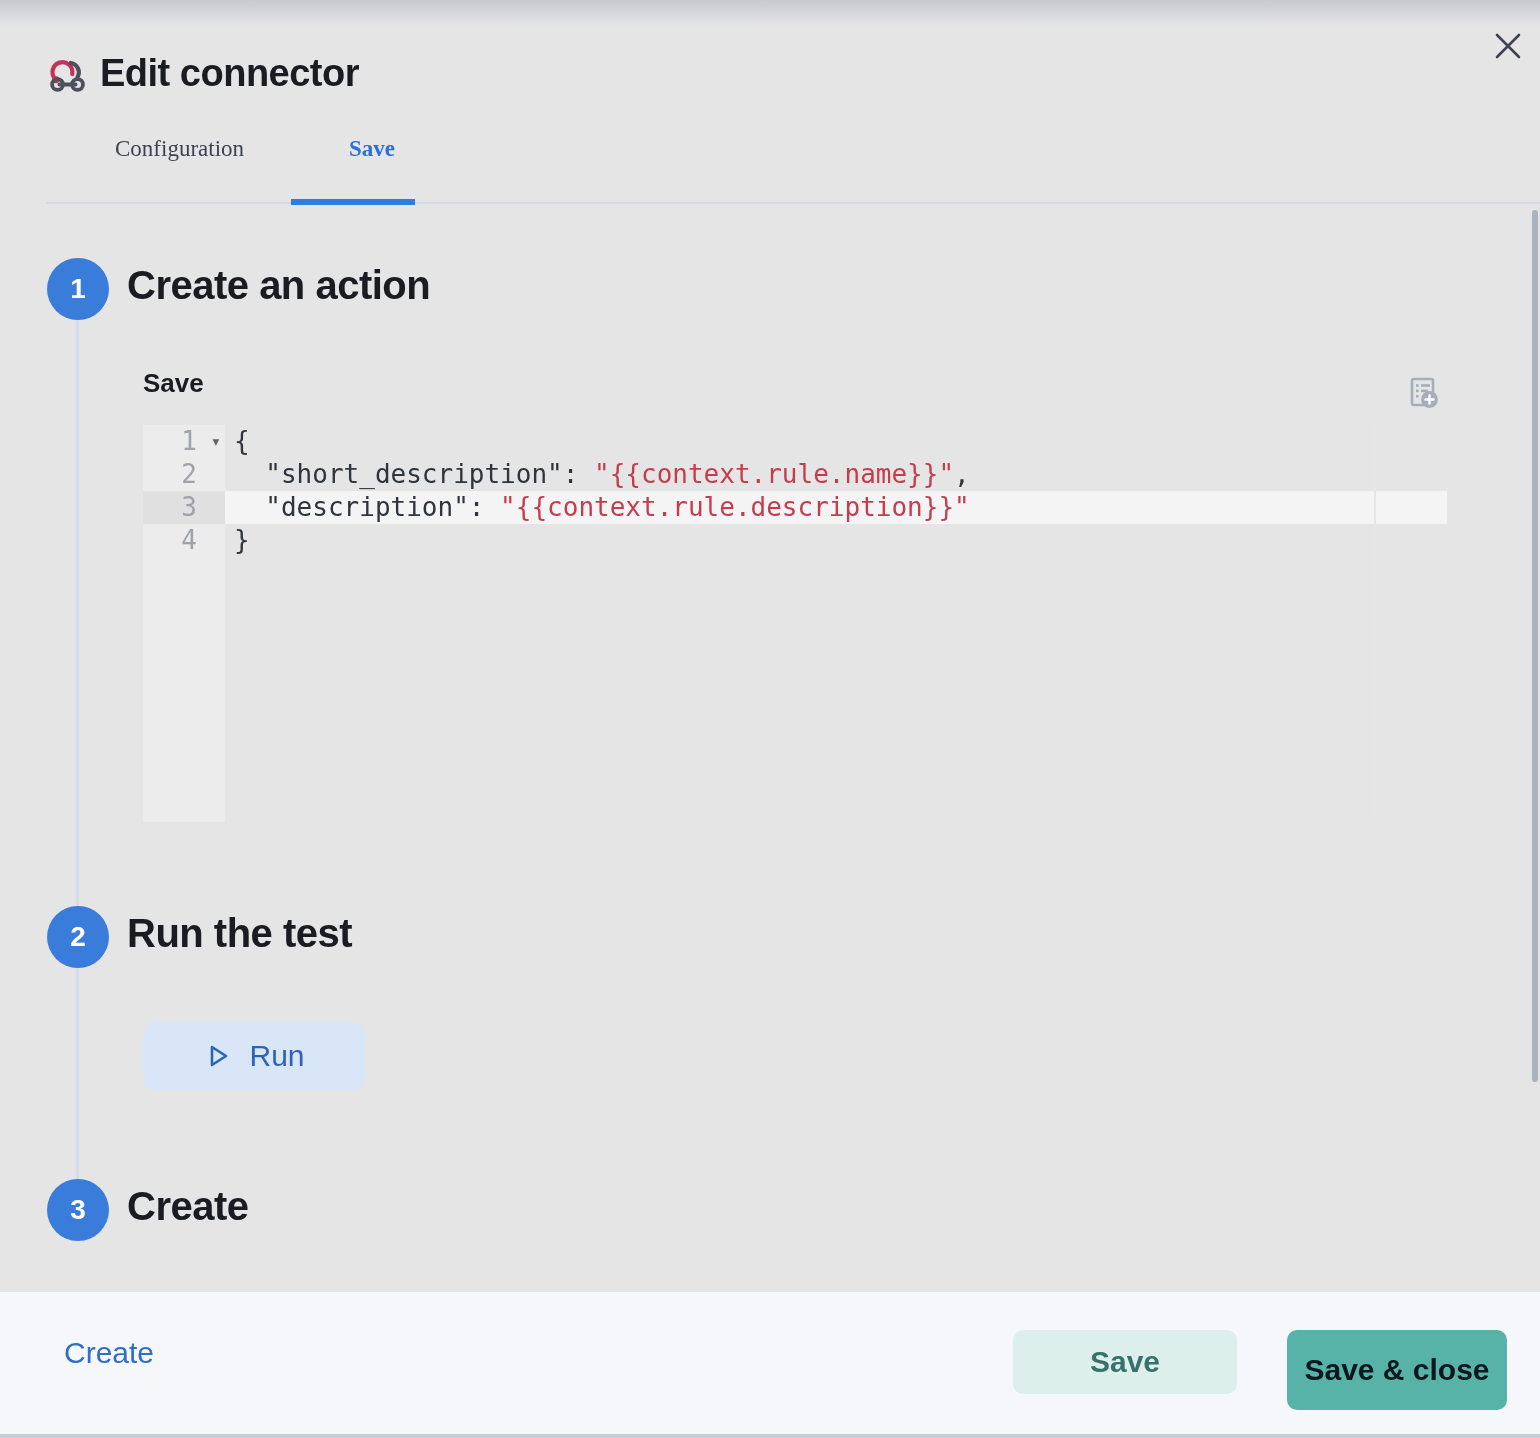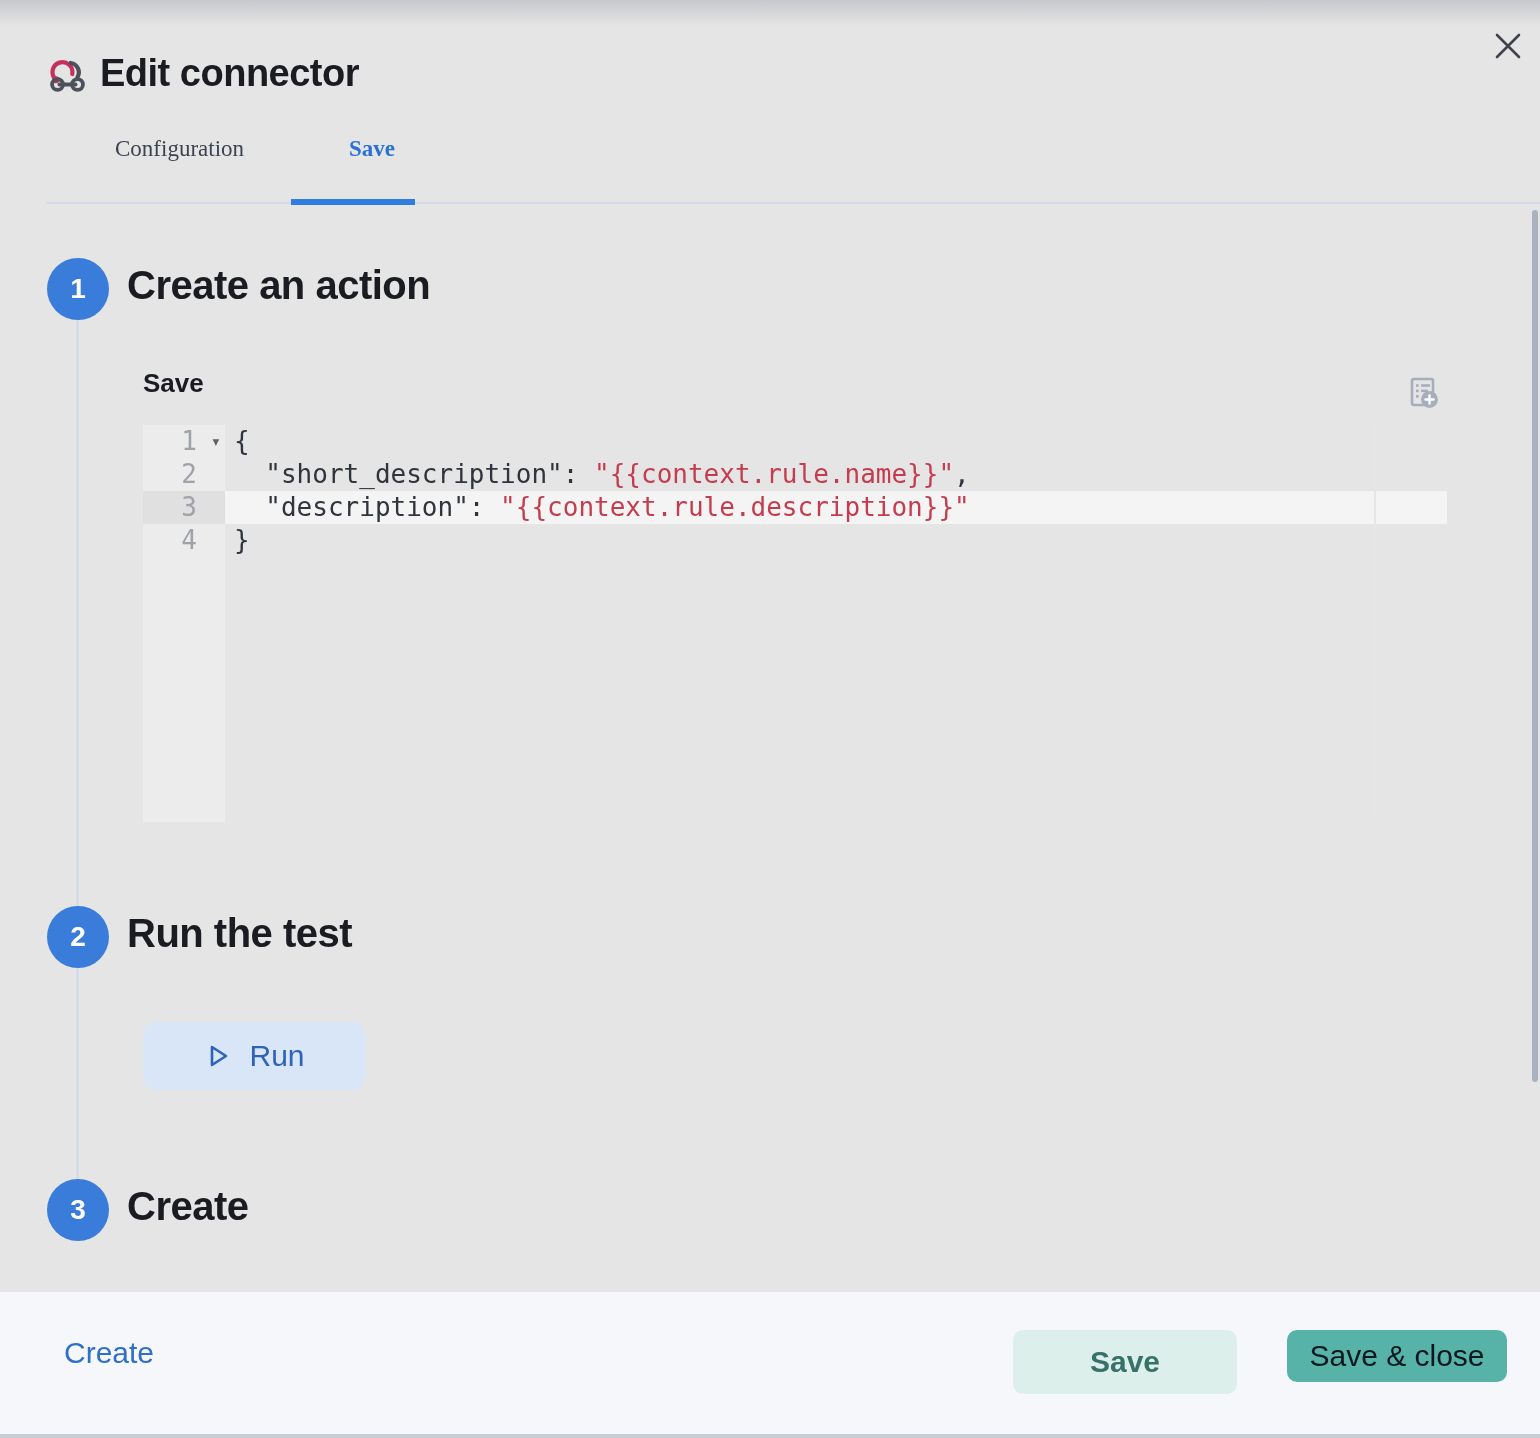--- a/index.html
+++ b/index.html
@@ -56,23 +56,23 @@
     color:#2e63b8; font-size:30px; font-weight:500; font-family:"Liberation Sans", sans-serif; }
 
   
   .footer { position:absolute; left:0; top:1292px; width:100%; height:146px;
     background:#f5f7fa; border-bottom:4px solid #c9ced6; }
   .cancel-link { position:absolute; left:64px; top:44px; font-size:30px; font-weight:500;
     color:#2f6fc7; background:none; border:none; cursor:pointer; font-family:"Liberation Sans", sans-serif; }
   .save-btn { position:absolute; left:1013px; top:38px; width:224px; height:64px;
     background:#dcefeb; color:#38716a; border:none; border-radius:10px; cursor:pointer;
     font-size:30px; font-weight:700; font-family:"Liberation Sans", sans-serif; }
-  .save-close-btn { position:absolute; left:1287px; top:38px; width:220px; height:52px;
+  .save-close-btn { position:absolute; left:1287px; top:38px; width:220px; height:80px;
     background:#57b3a7; color:#0e1720; border:none; border-radius:10px; cursor:pointer;
-    font-size:30px; font-weight:400; font-family:"Liberation Sans", sans-serif; }
+    font-size:30px; font-weight:700; font-family:"Liberation Sans", sans-serif; }
 
   
   .scroll-thumb { position:absolute; right:2px; top:210px; width:6px; height:872px;
     background:#a9b2be; border-radius:3px; cursor:pointer; }
 </style>
 </head>
 <body>
 
 <div class="flyout">
   <div class="top-shade"></div>

